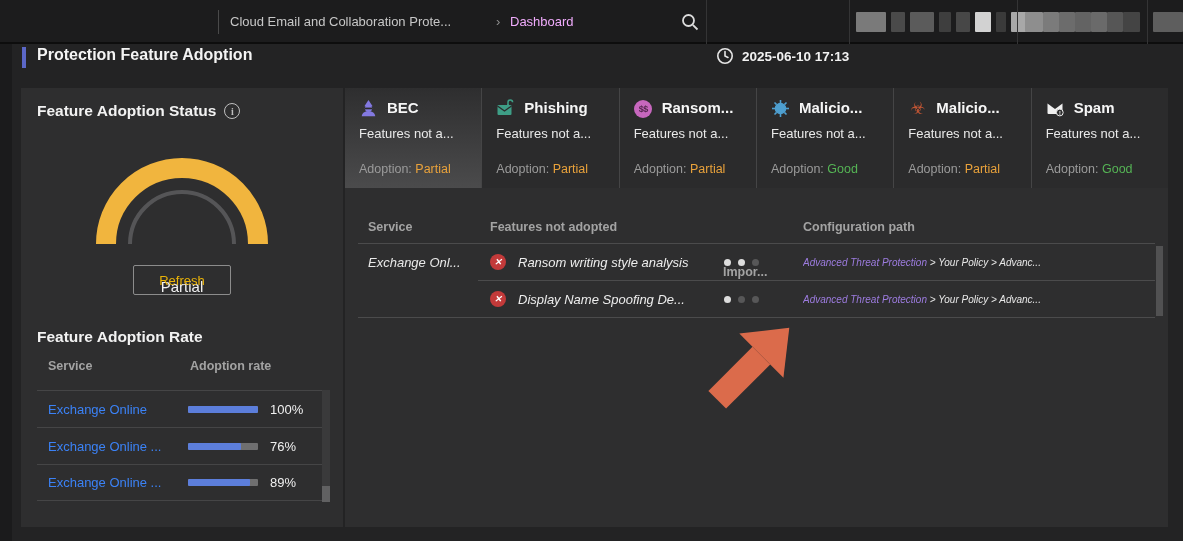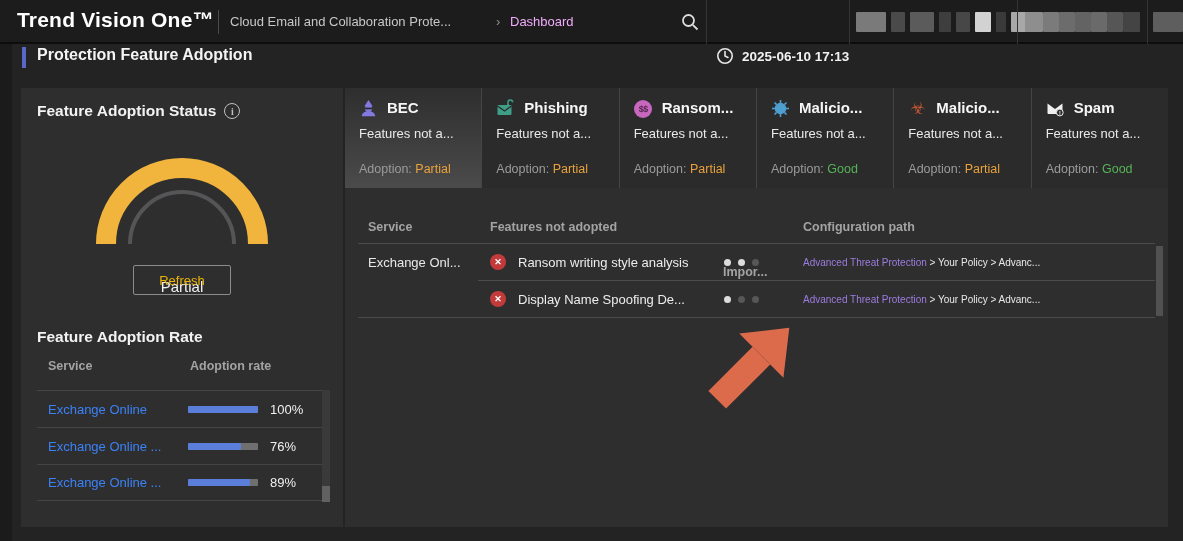--- a/index.html
+++ b/index.html
@@ -76,41 +76,40 @@
   .ransom-circle { background:#C767BE; color:#55284F; letter-spacing:-.5px; }
   .bio { font-size:17px; color:#C05534; line-height:1; }
 
   
   .ft-head { position:absolute; top:132px; font-size:12.5px; font-weight:700; color:#A3A3A3; }
   .fh-service { left:23px; } .fh-features { left:145px; } .fh-importance { left:378px; width:54px; white-space:nowrap; overflow:hidden;margin-top:45px; } .fh-path { left:458px; }
   .ft-divider { position:absolute; height:1px; background:#4B4B4C; }
   .ft-div-top { left:13px; width:797px; top:155px; }
   .ft-div-mid { left:133px; width:677px; top:192px; }
   .ft-div-bot { left:13px; width:797px; top:229px; }
-  .ft-row { position:absolute; left:0; width:810px; height:36px; display:flex; align-items:center; }
+  .ft-row { position:absolute; left:0; width:810px; height:36px; display:flex; align-items:center;font-style:italic; }
   .ft-row1 { top:156px; } .ft-row2 { top:193px; }
   .ft-service { position:absolute; left:23px; font-size:13px; color:#E9E9E9; }
   .xcircle { position:absolute; left:145px; width:16px; height:16px; border-radius:50%; background:#C33A3A;
     display:flex; align-items:center; justify-content:center; color:#FFF; font-size:9px; font-weight:700; }
   .ft-feature { position:absolute; left:173px; font-size:13px; color:#EDEDED; white-space:nowrap; }
   .dots { position:absolute; left:379px; display:flex; gap:7px; }
   .dot { width:7px; height:7px; border-radius:50%; background:#575758; }
   .dot.on { background:#DDDDDD; }
   .ft-path { position:absolute; left:458px; width:340px; font-size:10px; color:#E8E8E8; white-space:nowrap; overflow:hidden; }
   .ft-path a { text-decoration:none; cursor:pointer; }
   .ft-scroll { position:absolute; left:811px; top:158px; width:7px; height:70px; background:#515152; }
 
   
   .arrow-note { position:absolute; left:702px; top:311px; width:104px; height:104px; pointer-events:none; }
 </style>
 </head>
 <body>
 
 <div class="topbar">
-  <span class="brand">Trend Vision One™</span>
   <span class="brand-sep"></span>
   <span class="crumb-parent">Cloud Email and Collaboration Prote...</span>
   <span class="crumb-arrow">›</span>
   <span class="crumb-current">Dashboard</span>
 
   <span class="search-ic">
     <svg viewBox="0 0 20 20" width="20" height="20">
         <circle cx="8.5" cy="8.5" r="5.5" fill="none" stroke="#DCDCDC" stroke-width="1.8"></circle>
         <line x1="12.8" y1="12.8" x2="17.5" y2="17.5" stroke="#DCDCDC" stroke-width="1.8"></line>
       </svg>

